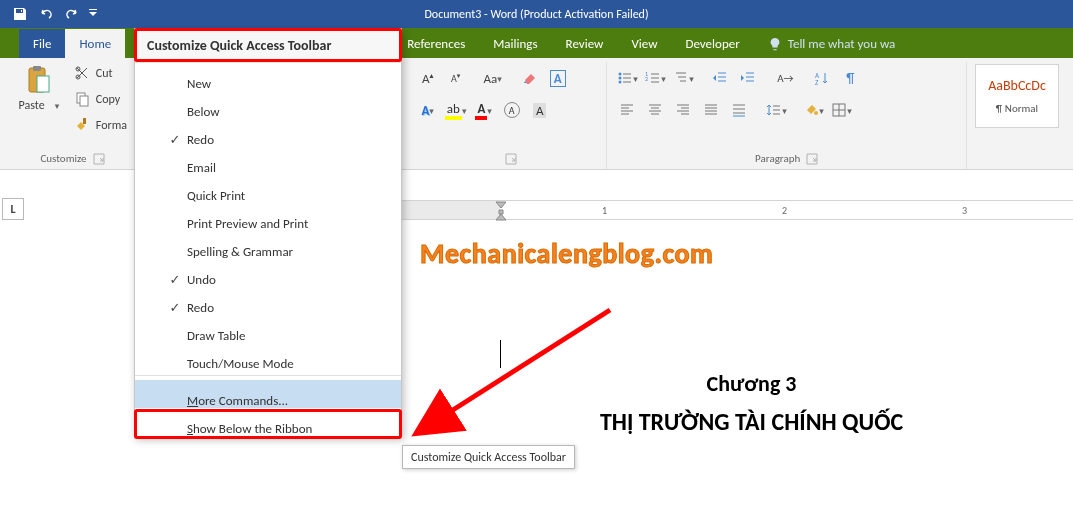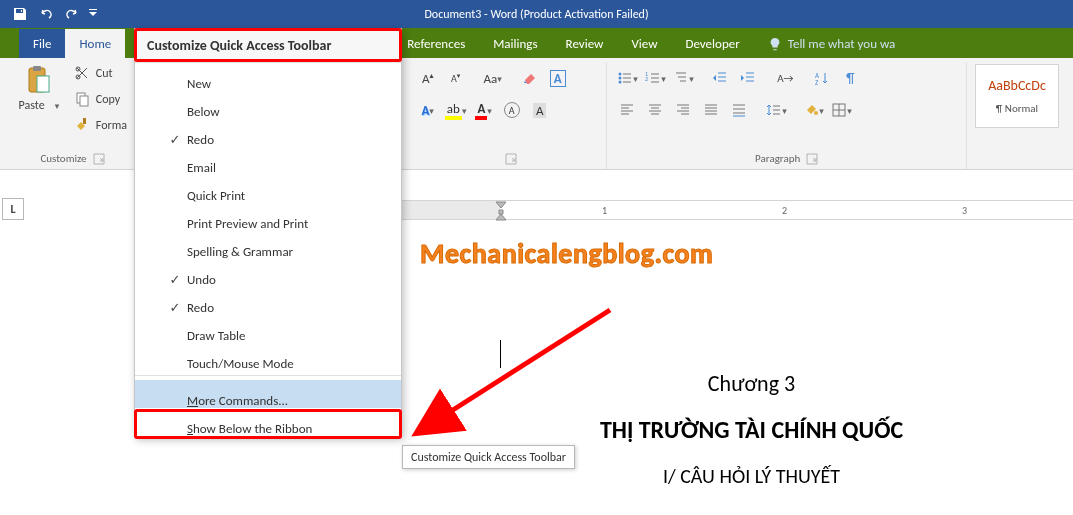--- a/index.html
+++ b/index.html
@@ -63,21 +63,21 @@
   .anno-more   { left:134px; top:409px; width:268px; height:30px; }
 
   
   .tooltip { position:absolute; left:402px; top:445px; background:#fff; border:1px solid #b8b8b8; padding:4px 8px; font-size:12px; color:#333; z-index:25; box-shadow:1px 1px 4px rgba(0,0,0,.2); }
 
   
   .watermark { position:absolute; left:420px; top:236px; font-size:28px; font-weight:bold; color:#f58220; font-family:"Calibri",sans-serif; -webkit-text-stroke:1px #d96a00; letter-spacing:.5px; z-index:5; }
 
   
   .doc-text { position:absolute; left:430px; top:370px; right:0; font-family:"Times New Roman",serif; color:#000; text-align:center; z-index:4; }
-  .doc-text .h3 { font-weight:normal; font-size:22px; margin-bottom:18px; }
+  .doc-text .h3 { font-weight:bold; font-size:22px; margin-bottom:10px; }
   .doc-text .h2 { font-weight:bold; font-size:24px; margin-bottom:20px; }
   .doc-text .p  { font-size:20px; }
 
   
   .arrow-svg { position:absolute; left:0; top:0; width:1073px; height:515px; pointer-events:none; z-index:28; }
 
   
   .caret { position:absolute; left:500px; top:340px; width:1px; height:28px; background:#000; z-index:4; }
 
   
@@ -378,21 +378,20 @@
     </svg>
 </div>
 
 <div class="caret"></div>
 
 <div class="watermark">Mechanicalengblog.com</div>
 
 <div class="doc-text">
   <div class="h3">Chương 3</div>
   <div class="h2">THỊ TRƯỜNG TÀI CHÍNH QUỐC</div>
-  <div class="p">I/ CÂU HỎI LÝ THUYẾT</div>
 </div>
 
 <div class="menu">
   <div class="menu-header">Customize Quick Access Toolbar</div>
   <div class="menu-item">
       <span class="chk"></span>
       <span>New</span>
     </div>
   <div class="menu-item">
       <span class="chk"></span>

